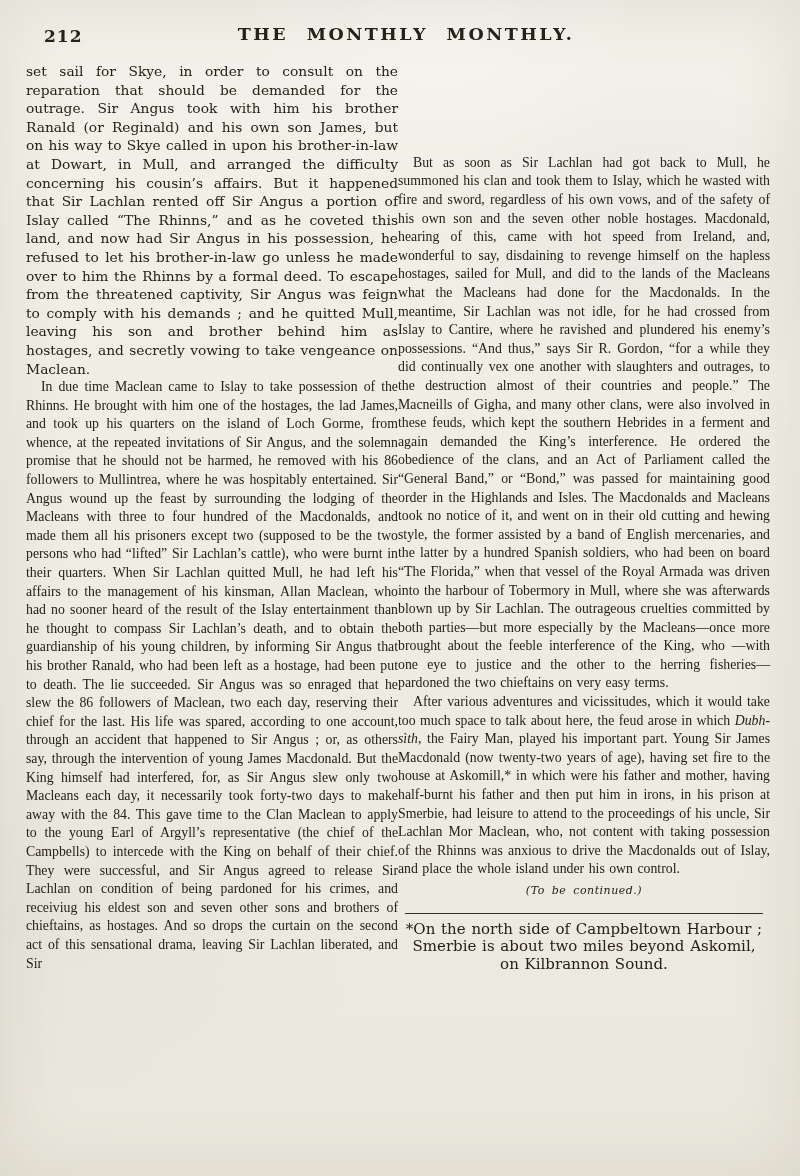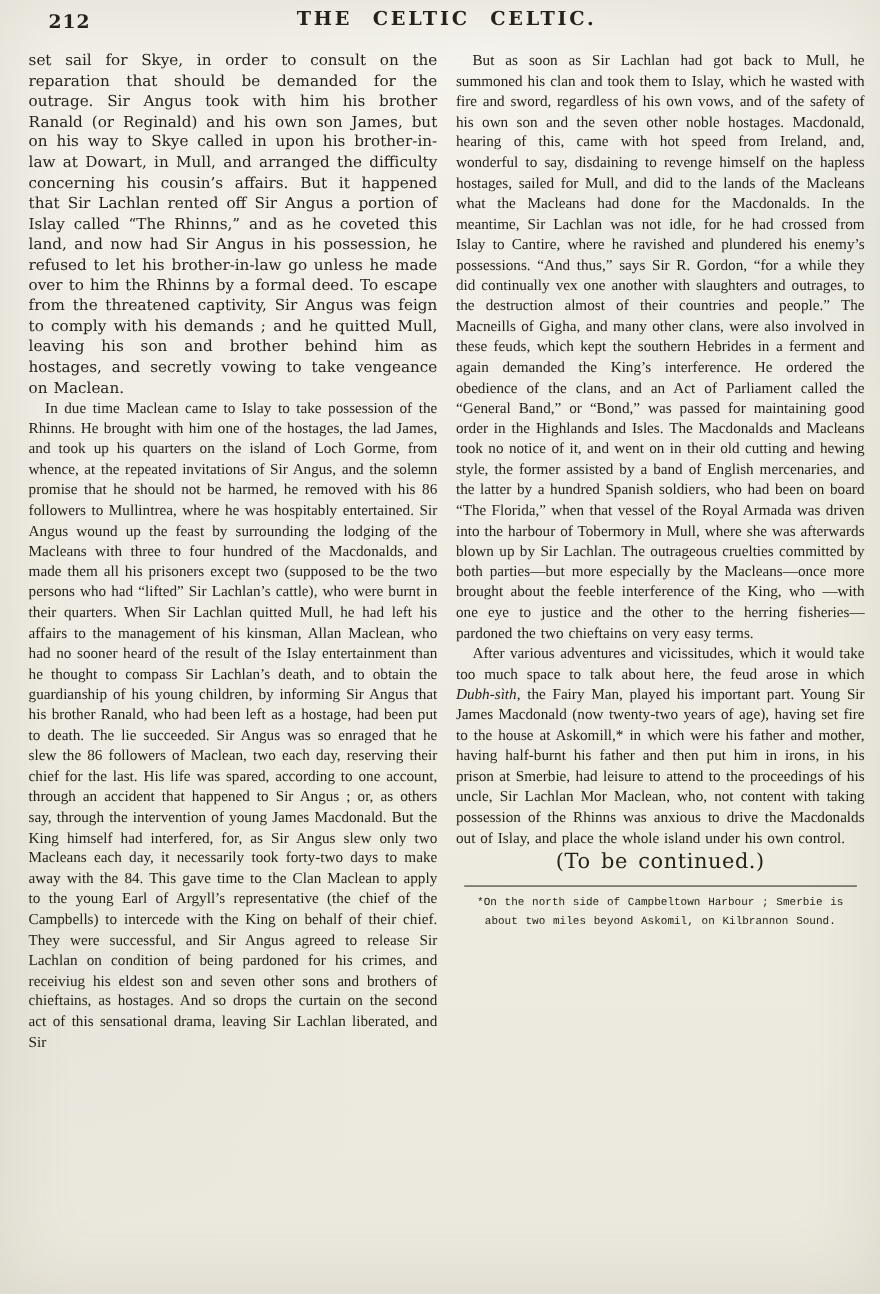--- a/index.html
+++ b/index.html
@@ -8,21 +8,21 @@
     width: 800px;
     height: 1176px;
     overflow: hidden;
     background: #e7e4da;
   }
   .page {
     position: relative;
     width: 800px;
     height: 1176px;
     box-sizing: border-box;
-    padding: 8px 14px 0 26px;
+    padding: 24px 14px 0 26px;
     font-family: "DejaVu Serif", "Liberation Serif", serif;
     color: #262119;
     background-color: #edeae0;
     background-image:
       radial-gradient(ellipse 340px 220px at 82% 20%, rgba(214,219,212,0.30), transparent 70%),
       radial-gradient(ellipse 420px 320px at 8% 78%, rgba(223,221,213,0.35), transparent 72%),
       radial-gradient(ellipse 300px 180px at 55% 4%, rgba(248,247,242,0.55), transparent 70%),
       linear-gradient(180deg, rgba(249,248,243,0.45), rgba(232,228,217,0.40));
     box-shadow: inset 0 0 70px rgba(115,105,85,0.14);
   }
@@ -42,64 +42,64 @@
   .title {
     margin: 0;
     text-align: center;
     font-size: 17.5px;
     font-weight: bold;
     letter-spacing: 2.5px;
     word-spacing: 10px;
   }
   .columns {
     display: flex;
-    gap: 17px;
+    align-items: flex-end;
   }
   .col {
     width: 372px;
     text-align: justify;
     font-size: 13.8px;
     line-height: 18.6px;
     word-spacing: 1px;
   }
   .col p { margin: 0; }
   .indent { text-indent: 15px; font-family: Liberation Serif, serif; }
   .noindent { text-indent: 0; }
   .continued {
     text-align: center;
-    font-size: 19px;
+    font-style: italic;
+    font-size: 11px;
     margin-top: 3px !important;
     letter-spacing: 0.5px;
     word-spacing: 3px;
   }
   .footnote {
     margin-top: 12px;
   }
   .footnote-rule {
     border: none;
     border-top: 1.6px solid #33302a;
     width: 96%;
     margin: 0 auto 7px auto;
   }
   .footnote-text {
     text-align: center;
-    font-size: 10px;
+    font-size: 15px;
     line-height: 17.5px;
     padding: 0 6px;
-    font-family: Liberation Mono, monospace;
   }
 </style>
 </head>
 <body>
 
 <div class="page">
 
   <header class="page-header">
     <span class="pagenum">212</span>
-    <h1 class="title">THE CELTIC CELTIC.</h1>
+    <h1 class="title">THE MONTHLY MONTHLY.</h1>
   </header>
 
   <main class="columns">
 
     <section class="col">
       <p class="noindent">set sail for Skye, in order to consult on the reparation that should be demanded for the outrage.  Sir Angus took with him his brother Ranald (or Reginald) and his own son James, but on his way to Skye called in upon his brother-in-law at Dowart, in Mull, and arranged the difficulty concerning his cousin’s affairs. But it happened that Sir Lachlan rented off Sir Angus a portion of Islay called “The Rhinns,” and as he coveted this land, and now had Sir Angus in his possession, he refused to let his brother-in-law go unless he made over to him the Rhinns by a formal deed.  To escape from the threatened captivity, Sir Angus was feign to comply with his demands ; and he quitted Mull, leaving his son and brother behind him as hostages, and secretly vowing to take vengeance on Maclean.</p>
       <p class="indent">In due time Maclean came to Islay to take possession of the Rhinns.  He brought with him one of the hostages, the lad James, and took up his quarters on the island of Loch Gorme, from whence, at the repeated invitations of Sir Angus, and the solemn promise that he should not be harmed, he removed with his 86 followers to Mullintrea, where he was hospitably entertained. Sir Angus wound up the feast by surrounding the lodging of the Macleans with three to four hundred of the Macdonalds, and made them all his prisoners except two (supposed to be the two persons who had “lifted” Sir Lachlan’s cattle), who were burnt in their quarters. When Sir Lachlan quitted Mull, he had left his affairs to the management of his kinsman, Allan Maclean, who had no sooner heard of the result of the Islay entertainment than he thought to compass Sir Lachlan’s death, and to obtain the guardianship of his young children, by informing Sir Angus that his brother Ranald, who had been left as a hostage, had been put to death. The lie succeeded.  Sir Angus was so enraged that he slew the 86 followers of Maclean, two each day, reserving their chief for the last. His life was spared, according to one account, through an accident that happened to Sir Angus ; or, as others say, through the intervention of young James Macdonald.  But the King himself had interfered, for, as Sir Angus slew only two Macleans each day, it necessarily took forty-two days to make away with the 84.  This gave time to the Clan Maclean to apply to the young Earl of Argyll’s representative (the chief of the Campbells) to intercede with the King on behalf of their chief.  They were successful, and Sir Angus agreed to release Sir Lachlan on condition of being pardoned for his crimes, and receiviug his eldest son and seven other sons and brothers of chieftains, as hostages.  And so drops the curtain on the second act of this sensational drama, leaving Sir Lachlan liberated, and Sir</p>
     </section>
 
     <section class="col">

